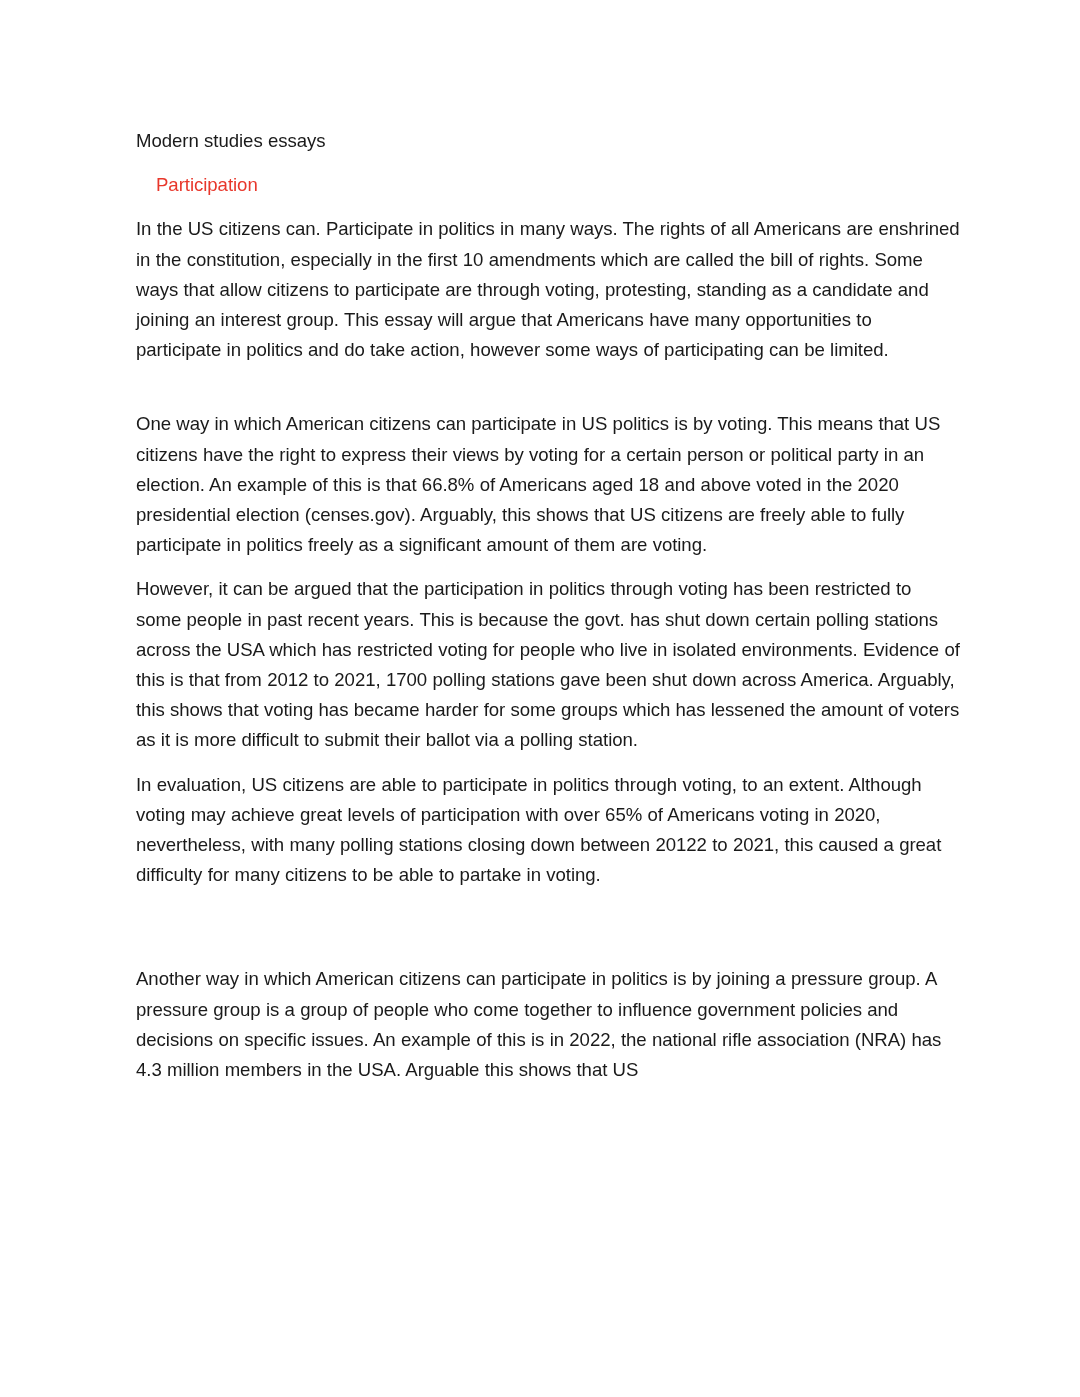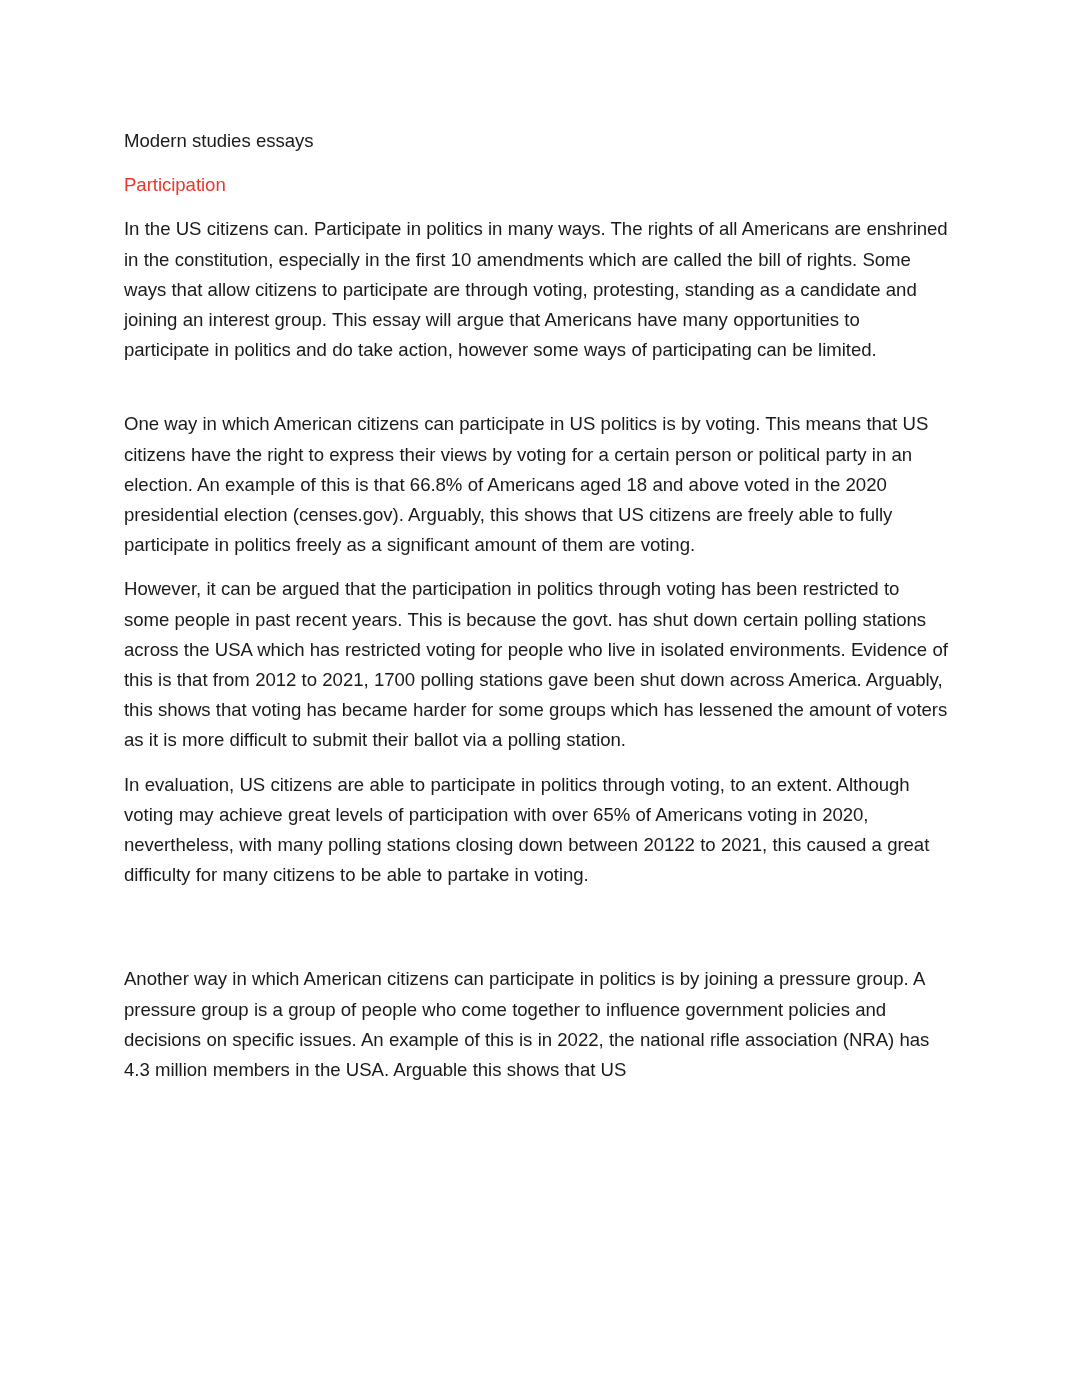--- a/index.html
+++ b/index.html
@@ -17,40 +17,41 @@
     font-family: "Liberation Sans", "DejaVu Sans", sans-serif;
   }
   .page {
     width: 1080px;
     height: 1397px;
     background: #ffffff;
     position: relative;
   }
   .doc-body {
     position: absolute;
-    left: 124px;
+    left: 136px;
     top: 126px;
     width: 824px;
   }
   .para {
     font-size: 18.6px;
     line-height: 30.2px;
     color: #1a1a1a;
     margin: 0;
     text-align: left;
     letter-spacing: -0.05px;
     word-spacing: 0.2px;
   }
   
   .gap-small  { height: 14px; }
   .gap-blank  { height: 44px; }
   .gap-double { height: 74px; }
 
   .heading-red {
     color: #e8372b;
+    margin-left: 20px;
   }
 </style>
 </head>
 <body style="background: rgb(255, 255, 255);">
 
 <div class="page" style="background: rgb(255, 255, 255);">
   <div class="doc-body">
 
     <p class="para" style="color: rgb(26, 26, 26);">Modern studies essays</p>
 

